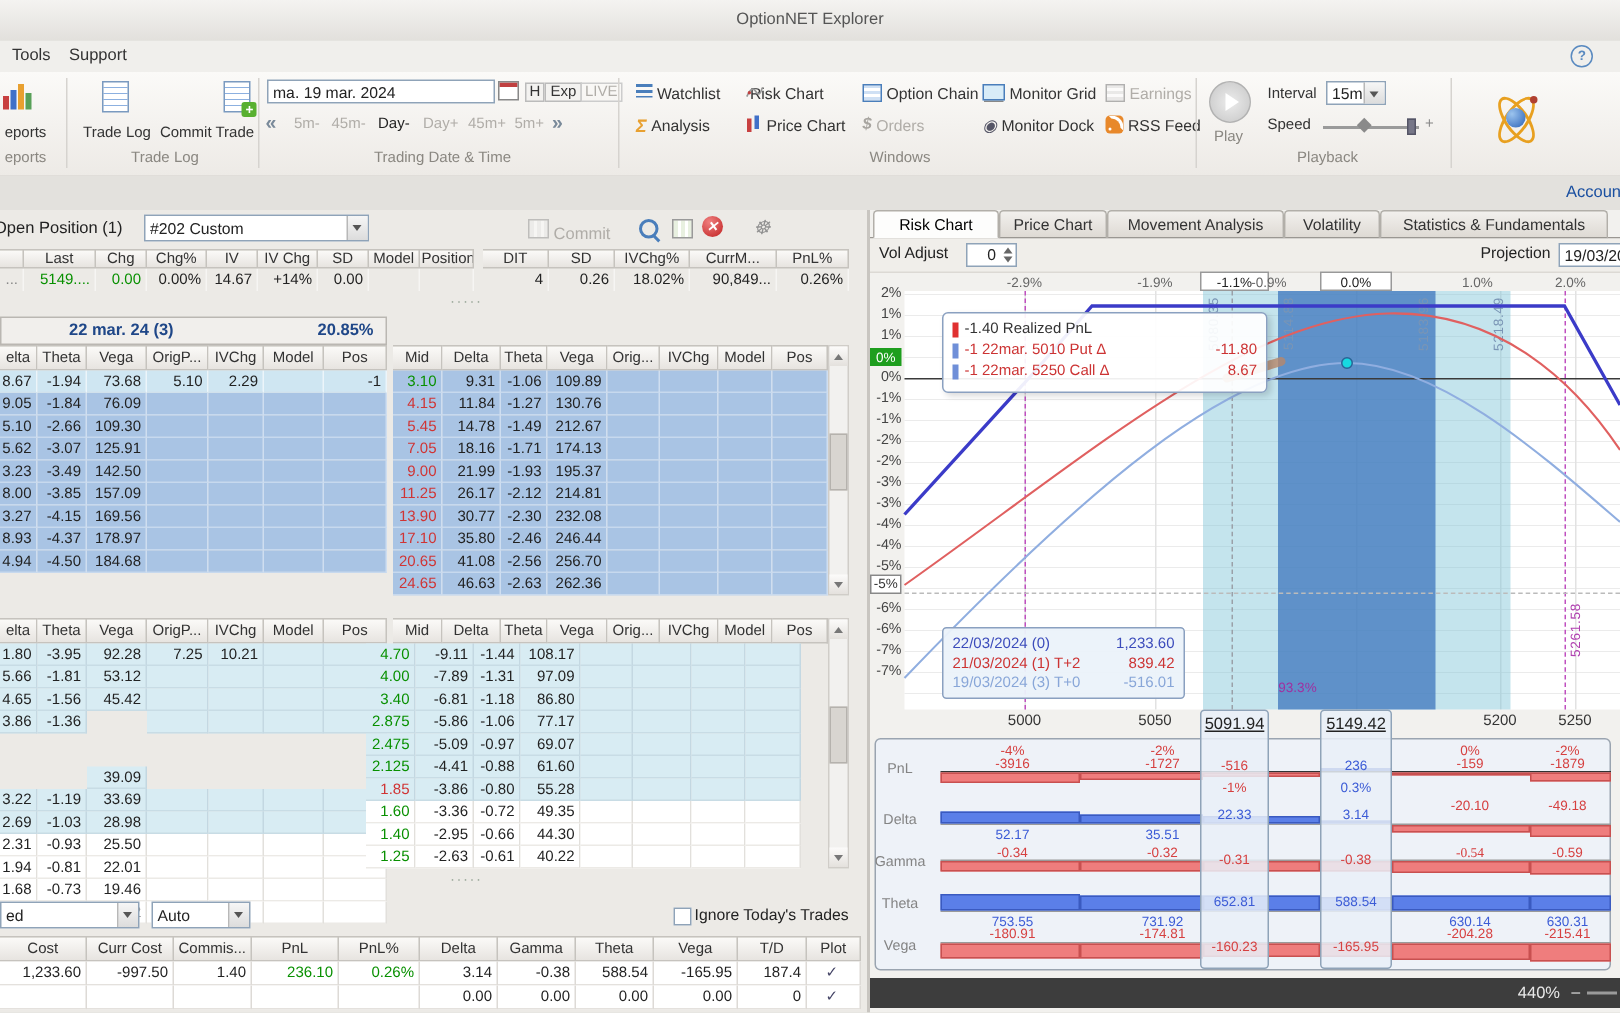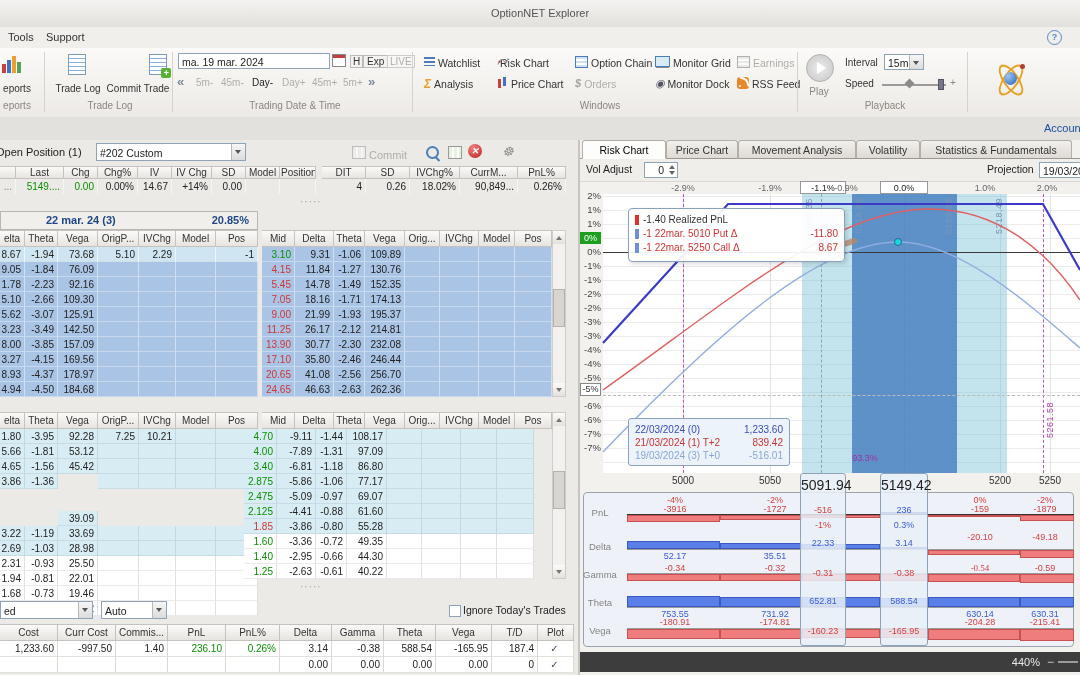--- a/index.html
+++ b/index.html
@@ -137,21 +137,21 @@
   #lossline{position:absolute;left:23px;top:255px;width:477px;height:0;border-top:1px dashed #bbb;}
   .rot{position:absolute;writing-mode:vertical-rl;transform:rotate(180deg);font-size:9px;color:#7a95b5;
       letter-spacing:.5px;}
   .rot.m{color:#b040b0;}
   .mkr{position:absolute;font-size:9px;text-align:center;z-index:6;box-sizing:border-box;}
   #green-mkr{left:0;top:92px;width:21px;height:12px;background:#1e9e1e;color:#fff;line-height:12px;}
   #loss-mkr{left:0;top:243px;width:21px;height:13px;background:#fff;border:1px solid #888;line-height:11px;color:#333;}
   .topbox{position:absolute;top:41px;height:13px;background:#fff;border:1px solid #999;z-index:6;
       font-size:9px;text-align:center;line-height:12px;box-sizing:border-box;}
   .tallbox{position:absolute;top:333px;height:173px;background:rgba(233,240,248,.85);border:1px solid #8fa3b8;
-      border-radius:3px;z-index:5;box-sizing:border-box;font-size:14px;text-align:center;color:#222;padding-top:3px;}
+      border-radius:3px;z-index:5;box-sizing:border-box;font-size:11px;text-align:center;color:#222;padding-top:3px;text-decoration:underline;}
   #legendbox{position:absolute;left:48px;top:68px;width:217px;height:54px;z-index:7;
       background:rgba(255,255,255,.92);border:1px solid #8aa0c0;border-radius:4px;box-shadow:2px 2px 4px rgba(0,0,0,.15);
       font-size:10px;padding:4px 6px;box-sizing:border-box;}
   .leg-row{display:flex;height:14px;line-height:14px;}
   .leg-glyph{width:4px;height:10px;margin:2px 4px 0 0;}
   .leg-glyph.red{background:#e03030;} .leg-glyph.blue{background:#6f8fd8;}
   .leg-t{flex:1;white-space:nowrap;overflow:hidden;}
   .leg-v{text-align:right;}
   .c-dark{color:#333;} .c-red{color:#cc3333;} .c-navy{color:#3b4bbb;} .c-lblu{color:#88a6d8;}
   #infobox{position:absolute;left:48px;top:278px;width:162px;height:48px;z-index:7;
@@ -344,29 +344,20 @@
       <div class="tr row-blu">
         <div class="td" style="width: 25px;">9.05</div>
         <div class="td" style="width: 33px;">-1.84</div>
         <div class="td" style="width: 40px;">76.09</div>
         <div class="td" style="width: 41px;"></div>
         <div class="td" style="width: 37px;"></div>
         <div class="td" style="width: 40px;"></div>
         <div class="td" style="width: 42px;"></div>
       </div>
       <div class="tr row-blu">
-        <div class="td" style="width: 25px;">1.78</div>
-        <div class="td" style="width: 33px;">-2.23</div>
-        <div class="td" style="width: 40px;">92.16</div>
-        <div class="td" style="width: 41px;"></div>
-        <div class="td" style="width: 37px;"></div>
-        <div class="td" style="width: 40px;"></div>
-        <div class="td" style="width: 42px;"></div>
-      </div>
-      <div class="tr row-blu">
         <div class="td" style="width: 25px;">5.10</div>
         <div class="td" style="width: 33px;">-2.66</div>
         <div class="td" style="width: 40px;">109.30</div>
         <div class="td" style="width: 41px;"></div>
         <div class="td" style="width: 37px;"></div>
         <div class="td" style="width: 40px;"></div>
         <div class="td" style="width: 42px;"></div>
       </div>
       <div class="tr row-blu">
         <div class="td" style="width: 25px;">5.62</div>
@@ -453,21 +444,21 @@
         <div class="td" style="width: 40px;">130.76</div>
         <div class="td" style="width: 35px;"></div>
         <div class="td" style="width: 39px;"></div>
         <div class="td" style="width: 36px;"></div>
         <div class="td" style="width: 37px;"></div>
       </div>
       <div class="tr row-blu">
         <div class="td r" style="width: 33px;">5.45</div>
         <div class="td" style="width: 39px;">14.78</div>
         <div class="td" style="width: 31px;">-1.49</div>
-        <div class="td" style="width: 40px;">152.35</div>
+        <div class="td" style="width: 40px;">212.67</div>
         <div class="td" style="width: 35px;"></div>
         <div class="td" style="width: 39px;"></div>
         <div class="td" style="width: 36px;"></div>
         <div class="td" style="width: 37px;"></div>
       </div>
       <div class="tr row-blu">
         <div class="td r" style="width: 33px;">7.05</div>
         <div class="td" style="width: 39px;">18.16</div>
         <div class="td" style="width: 31px;">-1.71</div>
         <div class="td" style="width: 40px;">174.13</div>

